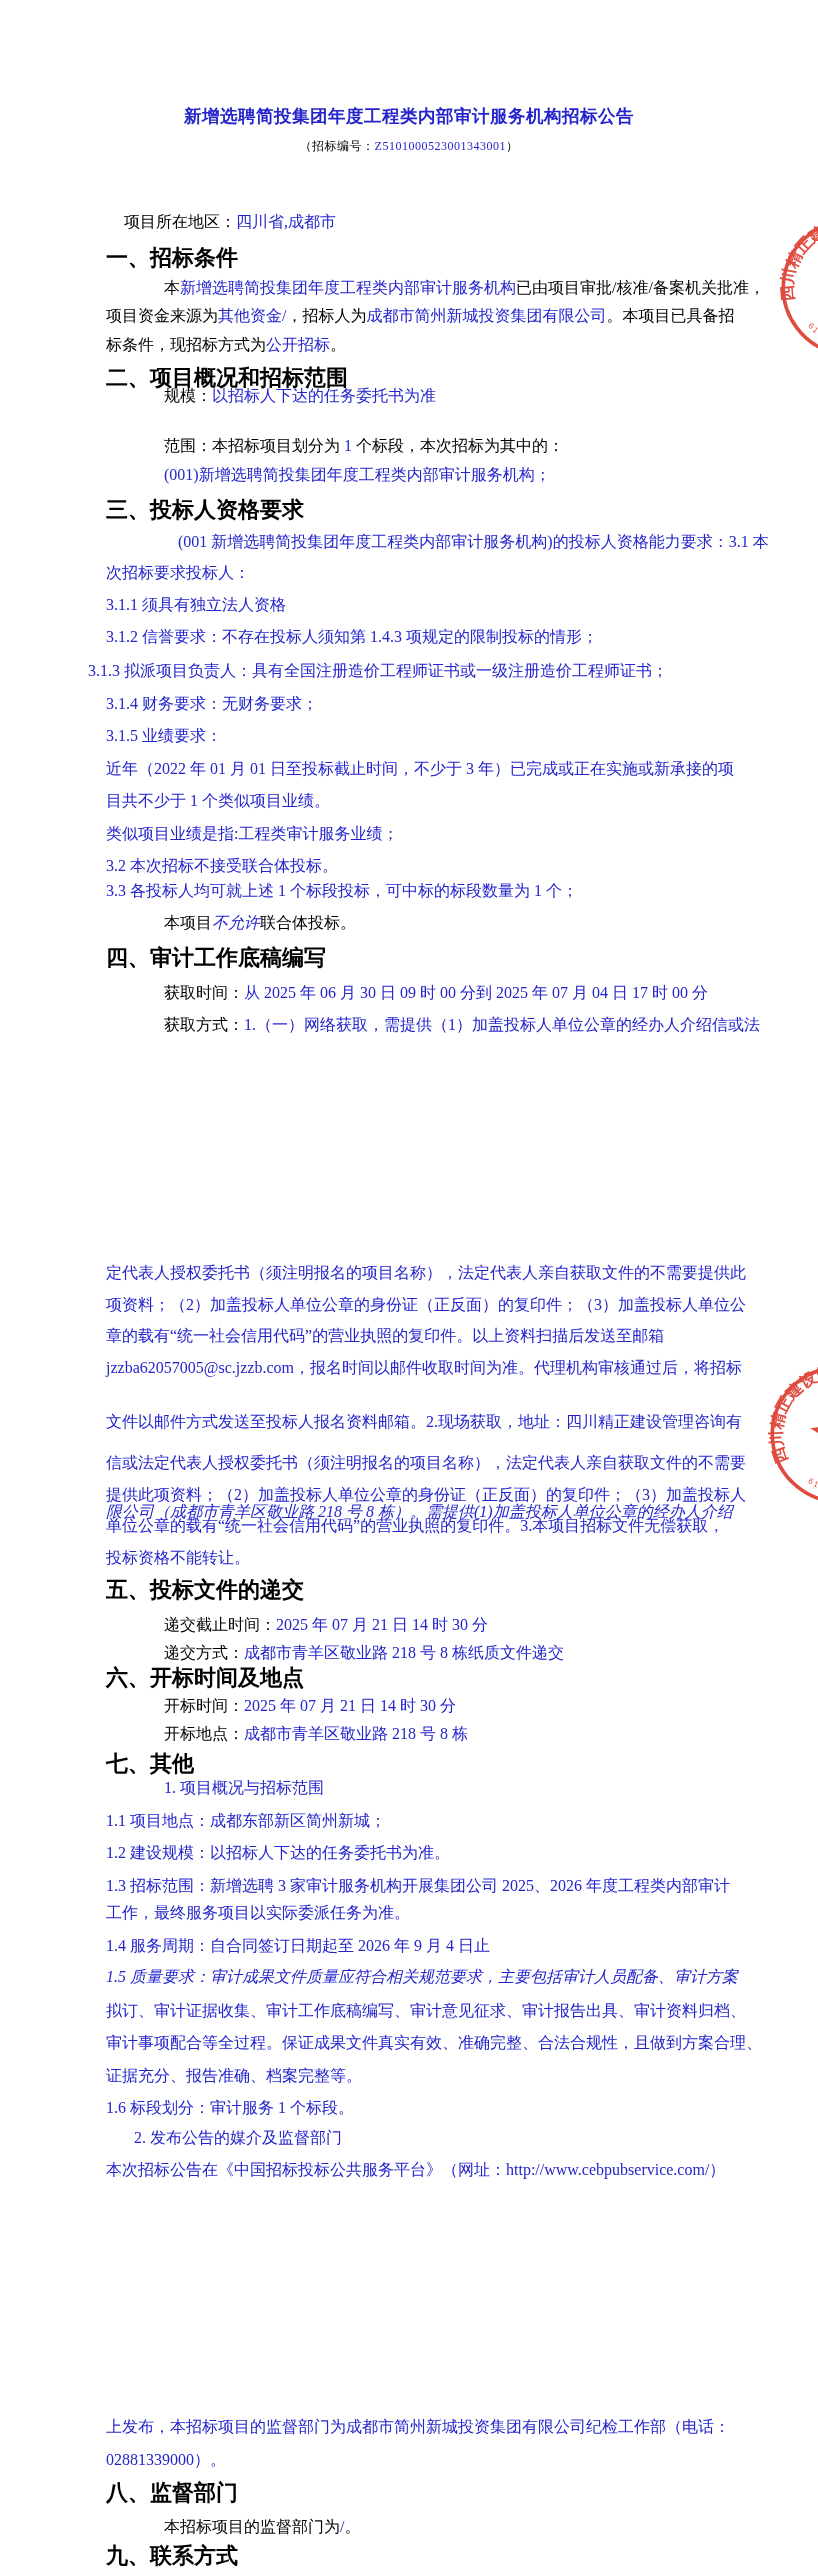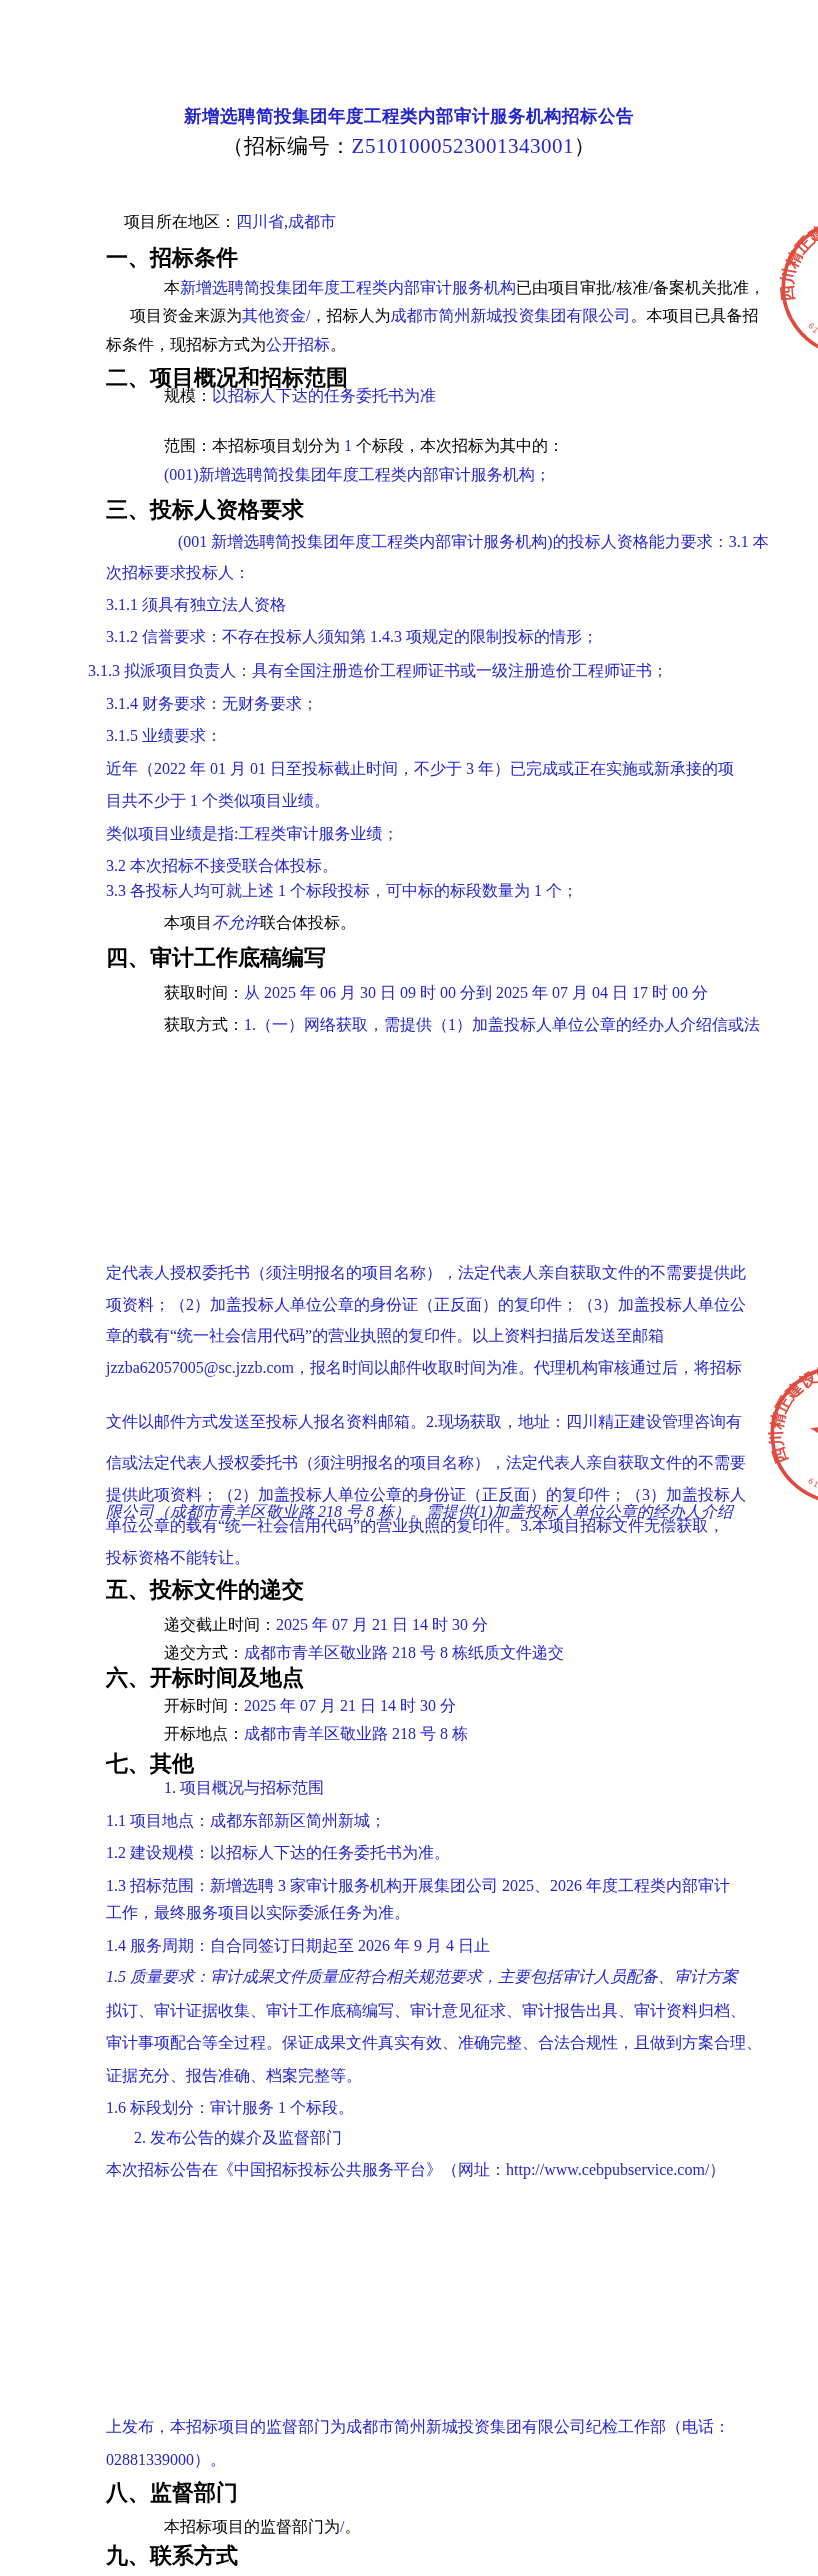--- a/index.html
+++ b/index.html
@@ -19,21 +19,21 @@
     color:#000;
     z-index:1;
   }
   .line.title{
     font-size:17.5px;
     font-weight:bold;
     letter-spacing:0.5px;
     line-height:26px;
   }
   .line.subtitle{
-    font-size:21px;
+    font-size:12px;
     letter-spacing:0.5px;
   }
   .line.h{
     font-family:"Liberation Sans", sans-serif;
     font-weight:700;
     font-size:22px;
   }
   .seg-k{color:#000000;}
   .seg-b{color:var(--text-blue,#2424CC);}
   .seg-bi{color:var(--text-blue,#2424CC);font-style:italic;}
@@ -55,21 +55,21 @@
 <body>
 
 <div id="page">
 
   <div>
       <div class="line title" style="top: 103px; left: 0px; right: 0px; text-align: center;"><span class="seg-b">新增选聘简投集团年度工程类内部审计服务机构招标公告</span></div>
       <div class="line subtitle" style="top: 134px; left: 0px; right: 0px; text-align: center;"><span class="seg-k">（招标编号：</span><span class="seg-b">Z5101000523001343001</span><span class="seg-k">）</span></div>
       <div class="line" style="top: 210px; left: 124px;"><span class="seg-k">项目所在地区：</span><span class="seg-b">四川省,成都市</span></div>
       <div class="line h" style="top: 246px; left: 106px;"><span class="seg-k">一、招标条件</span></div>
       <div class="line" style="top: 276px; left: 164px;"><span class="seg-k">本</span><span class="seg-b">新增选聘简投集团年度工程类内部审计服务机构</span><span class="seg-k">已由项目审批/核准/备案机关批准，</span></div>
-      <div class="line" style="top: 304px; left: 106px; margin-left: 24px;"><span class="seg-k">项目资金来源为</span><span class="seg-b">其他资金/</span><span class="seg-k">，招标人为</span><span class="seg-b">成都市简州新城投资集团有限公司</span><span class="seg-k">。本项目已具备招</span></div>
+      <div class="line" style="top: 304px; left: 106px;"><span class="seg-k">项目资金来源为</span><span class="seg-b">其他资金/</span><span class="seg-k">，招标人为</span><span class="seg-b">成都市简州新城投资集团有限公司</span><span class="seg-k">。本项目已具备招</span></div>
       <div class="line" style="top: 333px; left: 106px; text-align: right;"><span class="seg-k">标条件，现招标方式为</span><span class="seg-b">公开招标</span><span class="seg-k">。</span></div>
       <div class="line h" style="top: 366px; left: 106px;"><span class="seg-k">二、项目概况和招标范围</span></div>
       <div class="line" style="top: 384px; left: 164px; text-align: right;"><span class="seg-k">规模：</span><span class="seg-b">以招标人下达的任务委托书为准</span></div>
       <div class="line" style="top: 434px; left: 164px;"><span class="seg-k">范围：本招标项目划分为</span><span class="seg-b"> 1 </span><span class="seg-k">个标段，本次招标为其中的：</span></div>
       <div class="line" style="top: 463px; left: 164px;"><span class="seg-b">(001)新增选聘简投集团年度工程类内部审计服务机构；</span></div>
       <div class="line h" style="top: 498px; left: 106px;"><span class="seg-k">三、投标人资格要求</span></div>
       <div class="line" style="top: 530px; left: 164px; margin-left: 14px;"><span class="seg-b">(001 新增选聘简投集团年度工程类内部审计服务机构)的投标人资格能力要求：3.1 本</span></div>
       <div class="line" style="top: 561px; left: 106px;"><span class="seg-b">次招标要求投标人：</span></div>
       <div class="line" style="top: 593px; left: 106px;"><span class="seg-b">3.1.1 须具有独立法人资格</span></div>
       <div class="line" style="top: 625px; left: 106px;"><span class="seg-b">3.1.2 信誉要求：不存在投标人须知第 1.4.3 项规定的限制投标的情形；</span></div>

